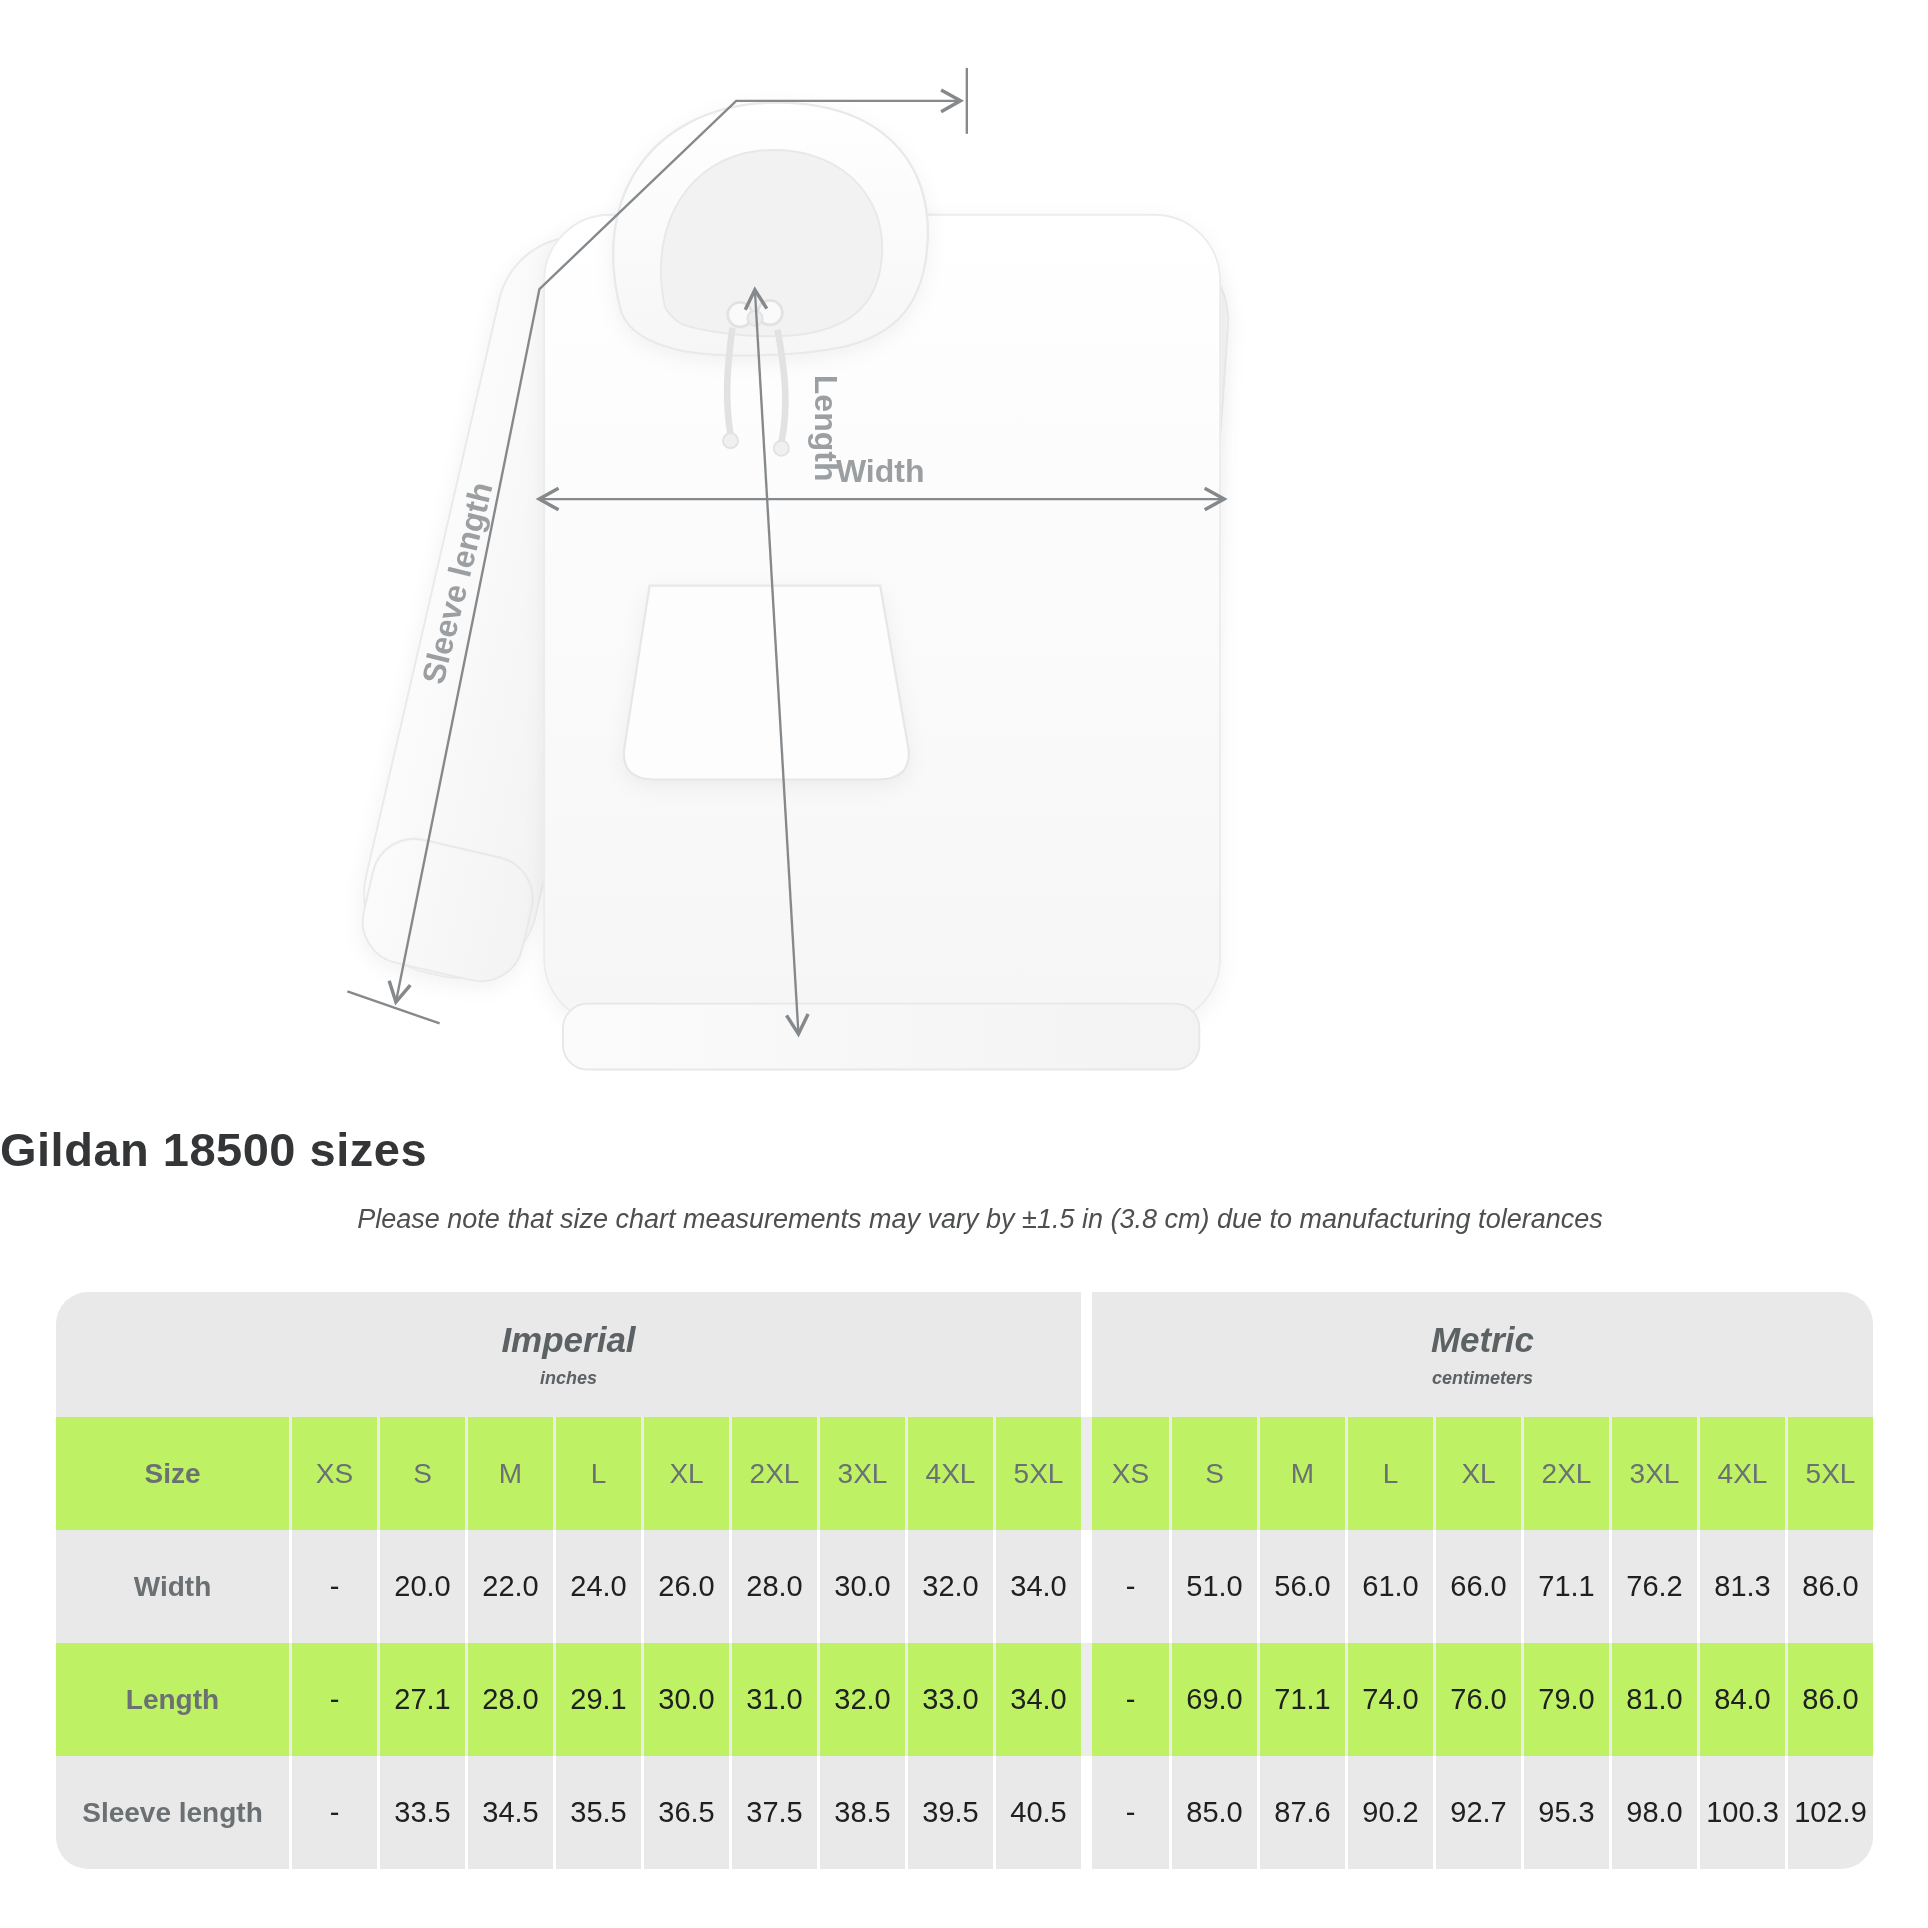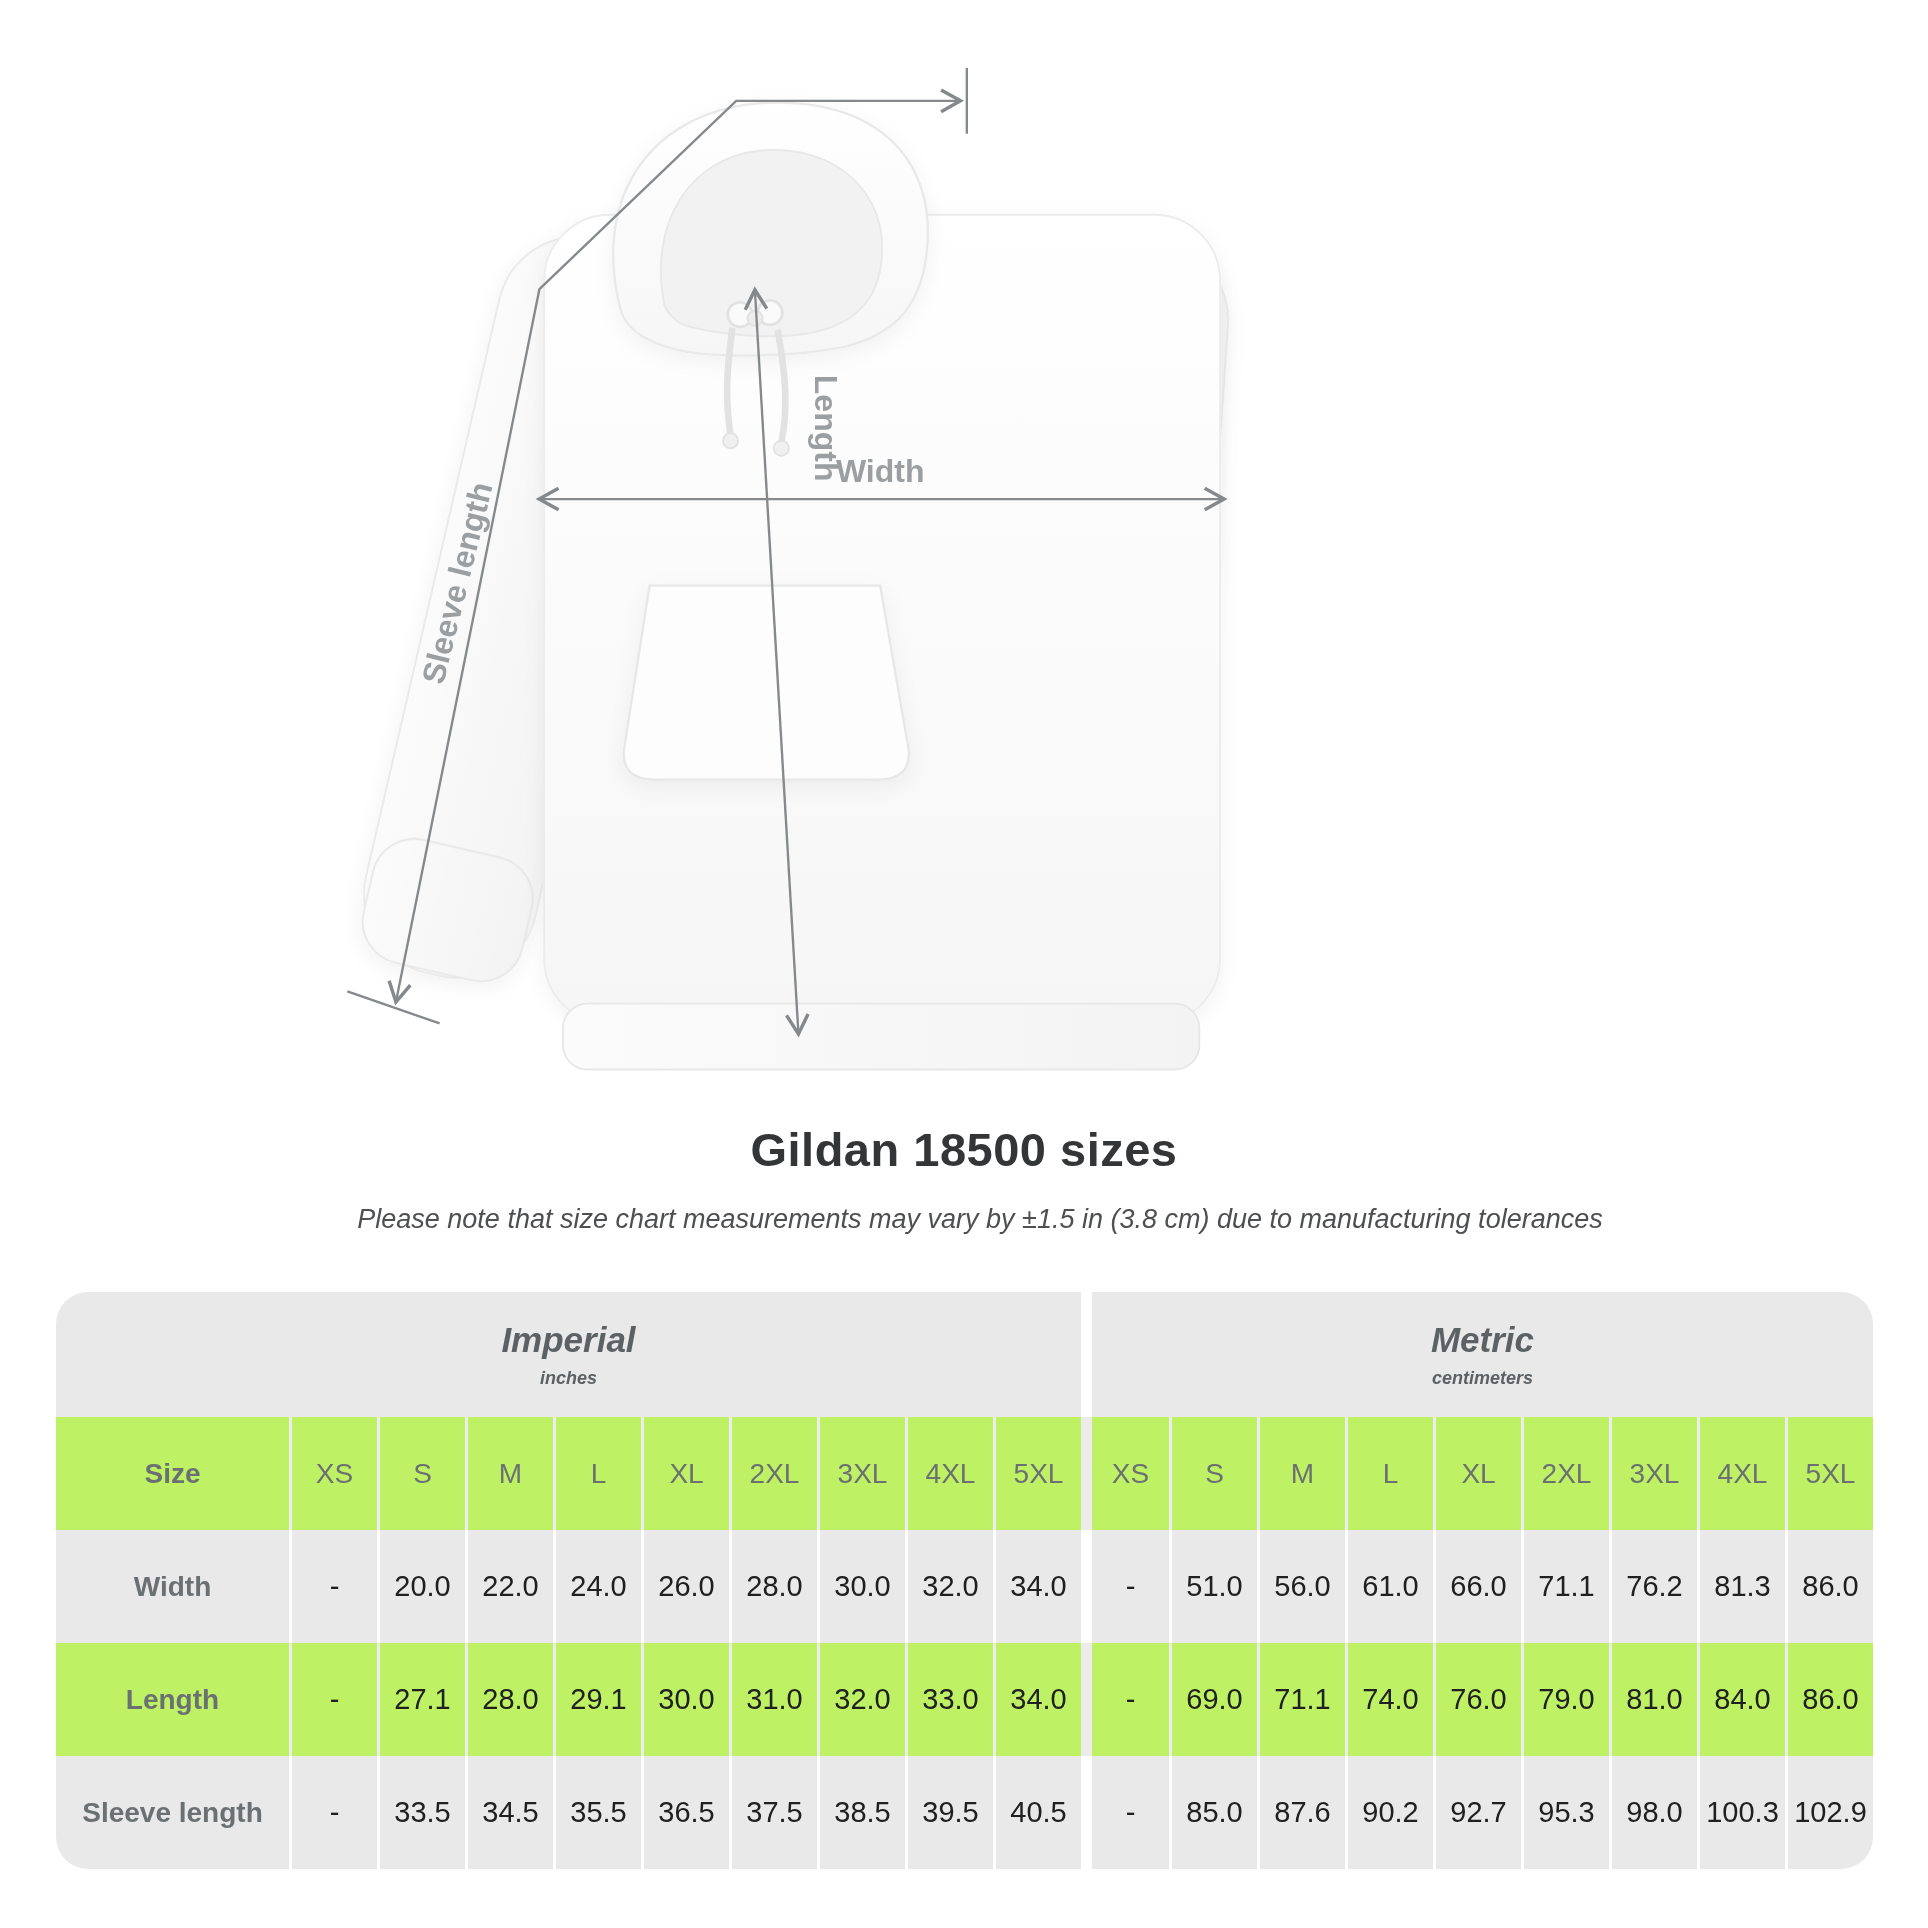--- a/index.html
+++ b/index.html
@@ -5,21 +5,21 @@
   html,body{margin:0;padding:0;background:#ffffff;}
   .page{
     position:relative;width:1928px;height:1928px;background:#ffffff;overflow:hidden;
     font-family:"Liberation Sans",sans-serif;color:#222;
   }
   
   .diagram-svg{position:absolute;left:0;top:0;}
   
   .chart-title{
     position:absolute;left:0;top:1122px;width:100%;margin:0;
-    text-align:center;font-size:47px;font-weight:bold;color:#333537;letter-spacing:0.5px;
+    font-size:47px;font-weight:bold;color:#333537;letter-spacing:0.5px;
   }
   .chart-subtitle{
     position:absolute;left:0;top:1188px;width:100%;margin:16px;
     text-align:center;font-size:27px;font-style:italic;color:#4d4f51;
   }
   
   .table-wrap{
     position:absolute;left:56px;top:1292px;width:1817px;height:577px;
     border-radius:32px;overflow:hidden;
   }

